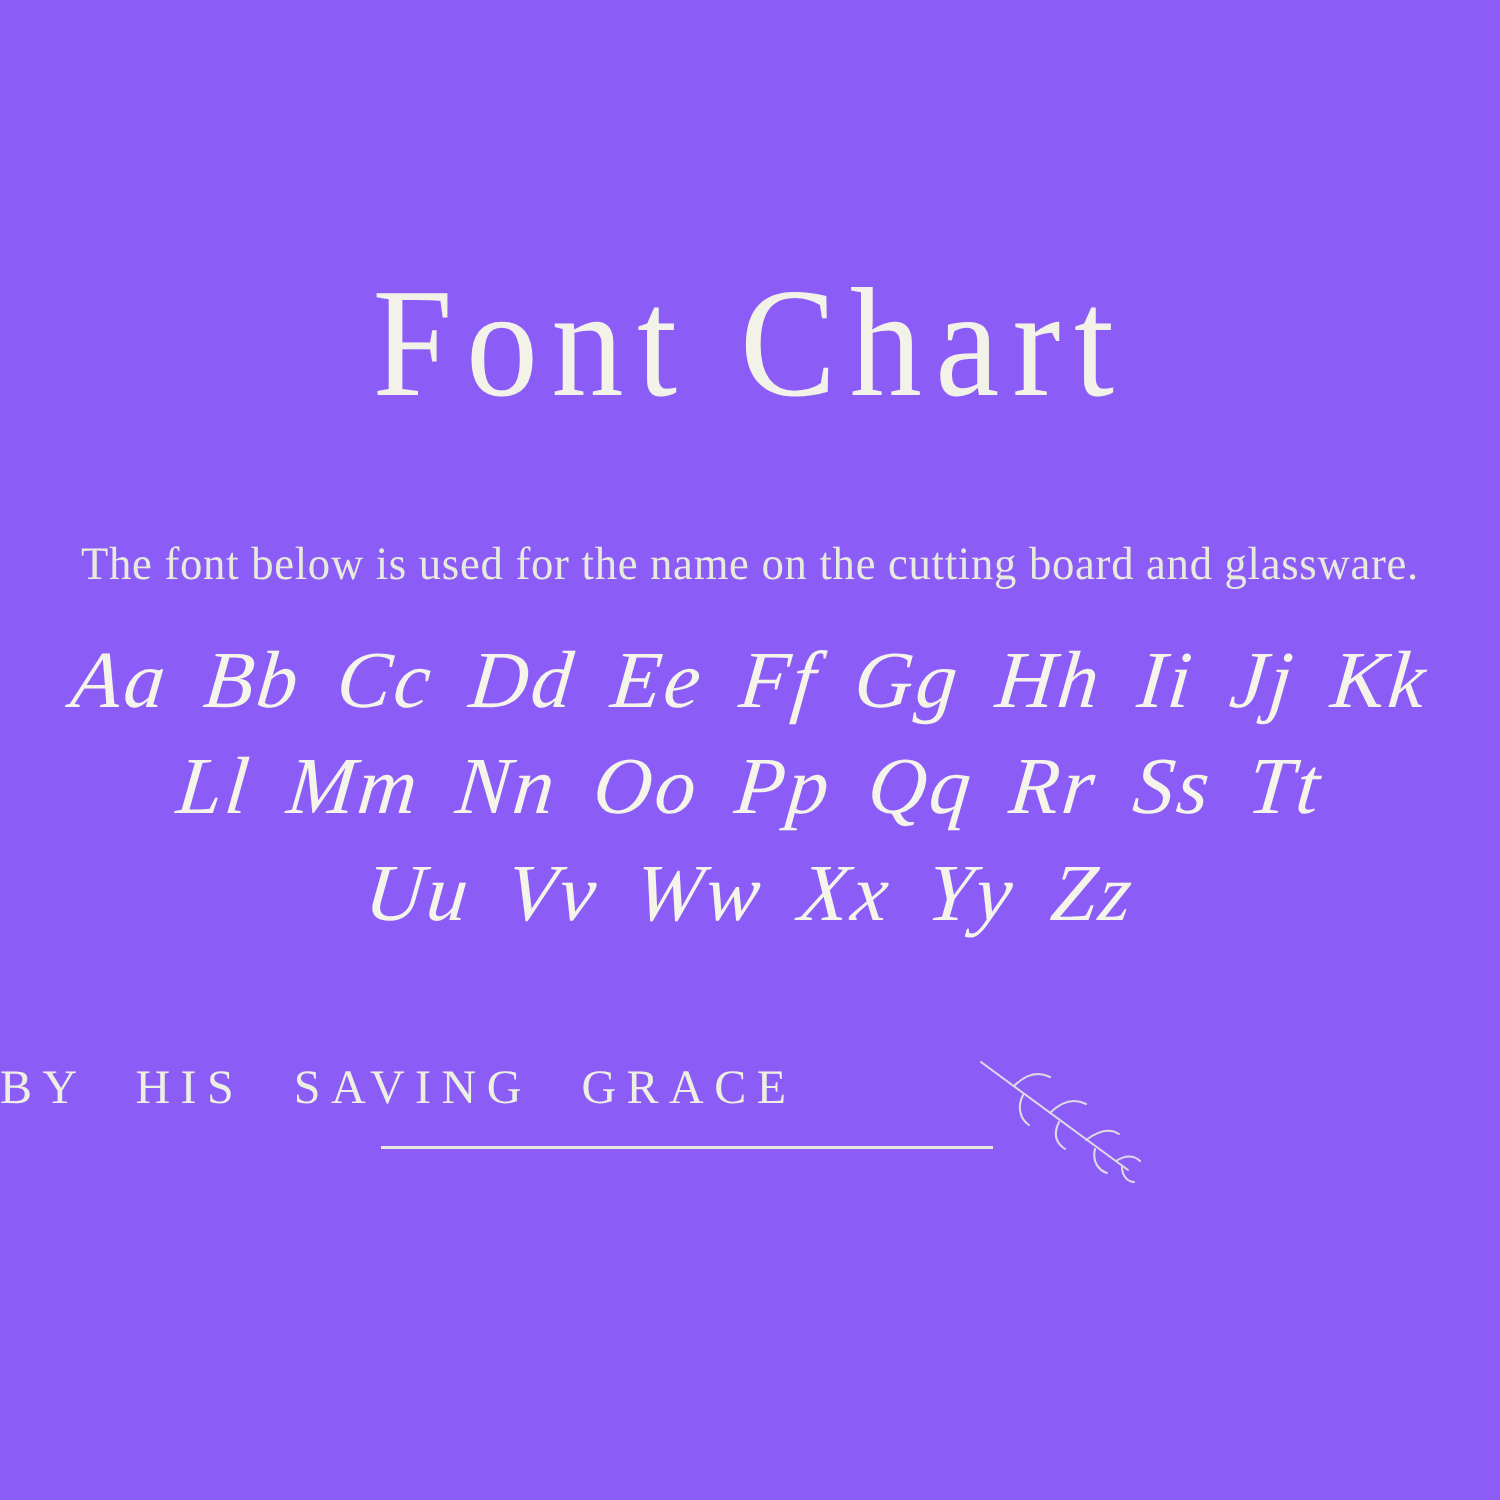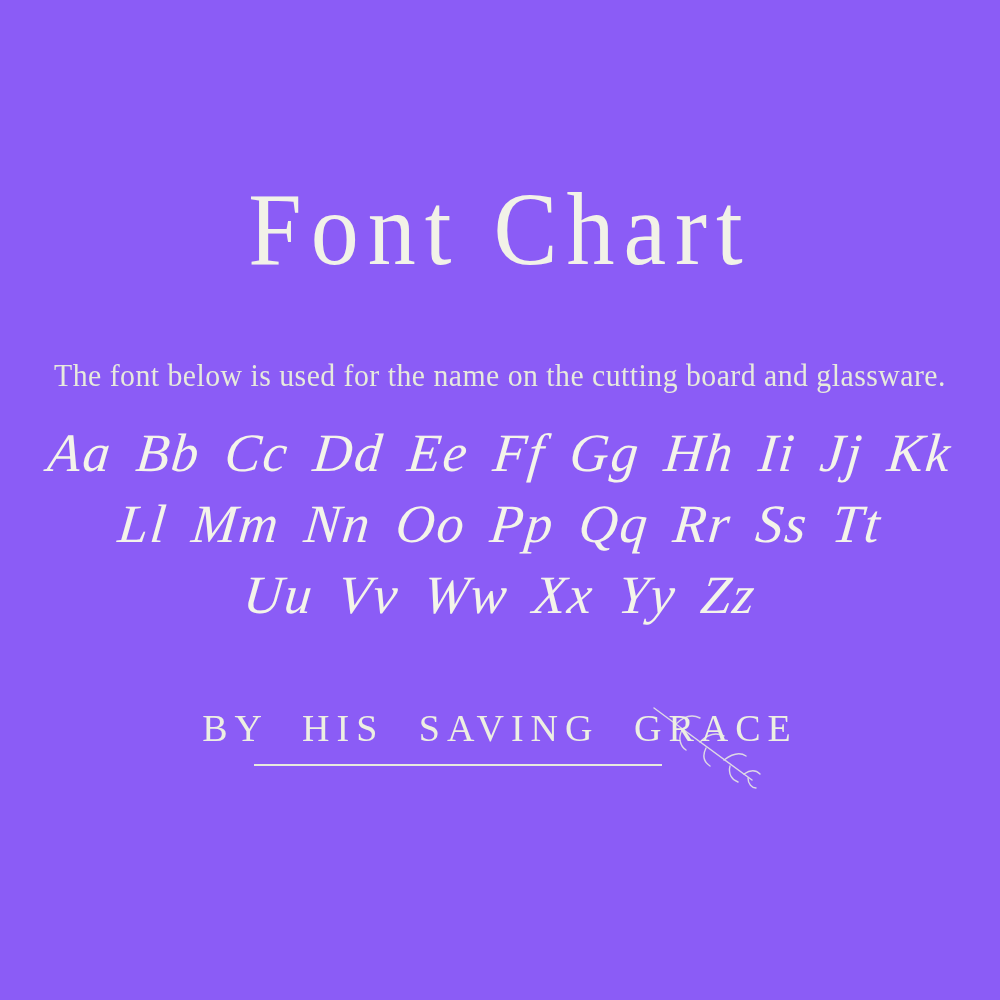--- a/index.html
+++ b/index.html
@@ -59,24 +59,24 @@
     color: #F4F4EA;
     transform: skewX(-6deg);
     white-space: nowrap;
   }
   .footer-brand {
     position: absolute;
     top: 706px;
     left: 0;
     right: 0;
     margin: 0;
-    text-align: center;
+    text-align: left;
     font-family: "Liberation Serif", serif;
     font-weight: 400;
-    font-size: 38px;
+    font-size: 32px;
     letter-spacing: 7px;
     word-spacing: 18px;
     color: #EDEFE2;
   }
   .brand-underline {
     position: absolute;
     top: 764px;
     left: calc(50% - 246px);
     width: 408px;
     height: 2px;

